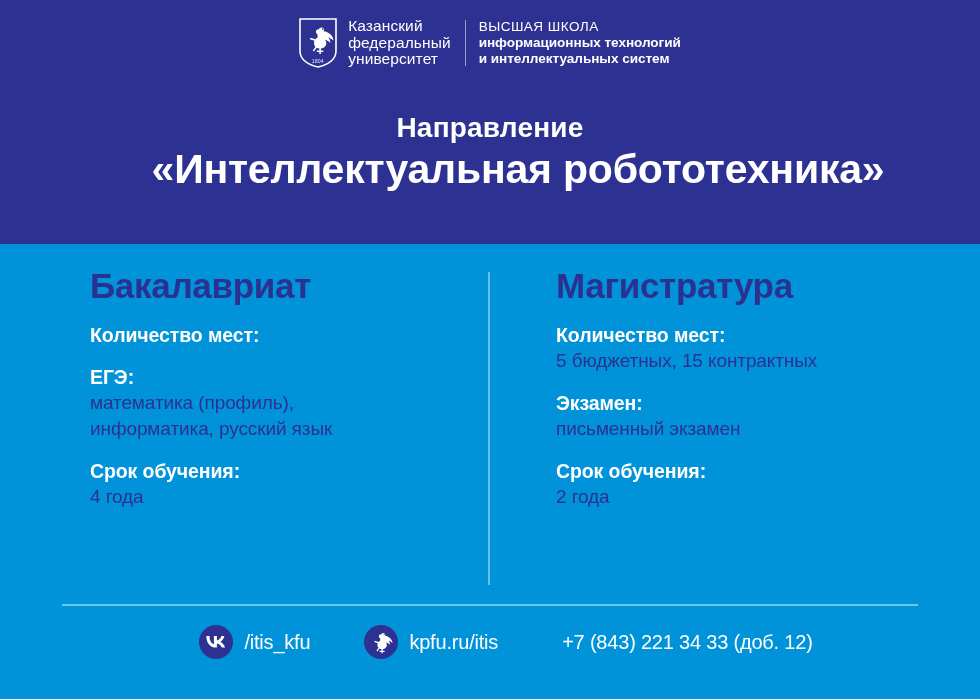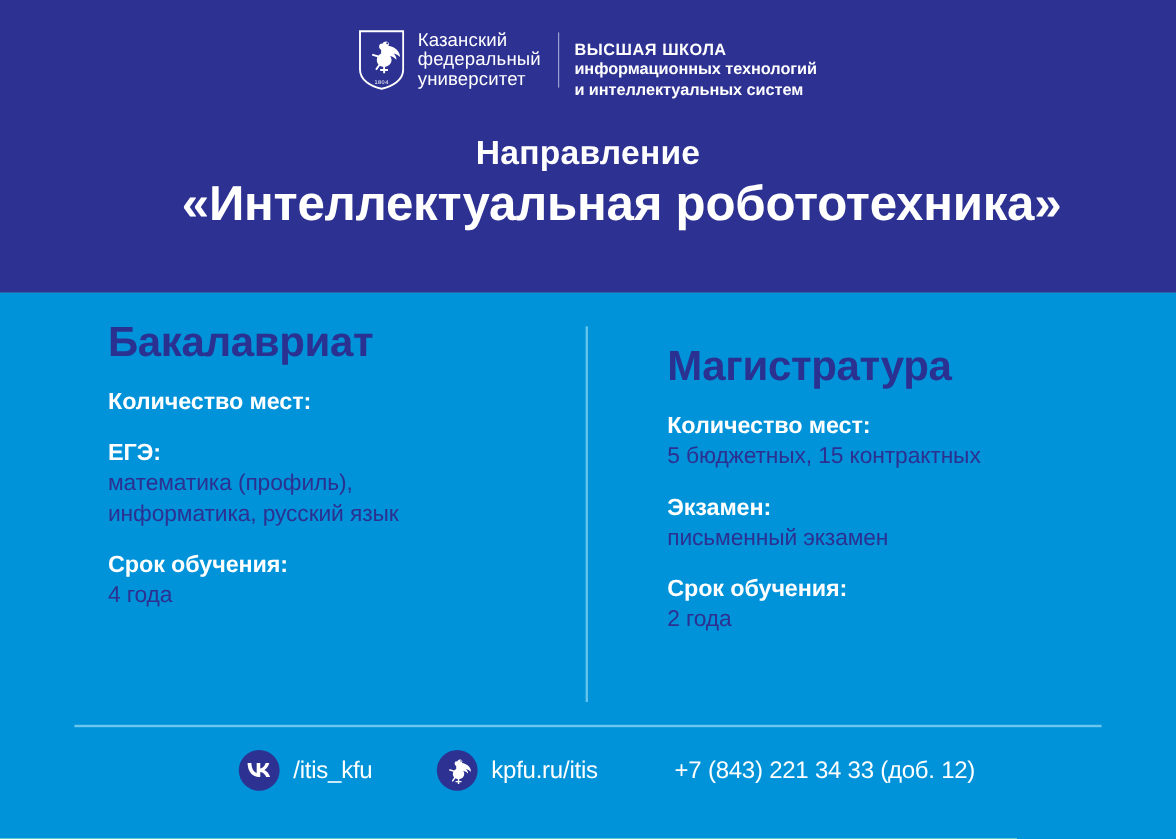--- a/index.html
+++ b/index.html
@@ -11,21 +11,21 @@
   body {
     font-family: "Liberation Sans", "DejaVu Sans", sans-serif;
     -webkit-font-smoothing: antialiased;
   }
 
   .poster {
     position: relative;
     width: 980px;
     height: 699px;
     overflow: hidden;
-    background: #86efac;
+    background: #8b5cf6;
   }
 
   
   .header {
     position: absolute;
     left: 0;
     top: 0;
     width: 980px;
     height: 244px;
     background: #2d3192;
@@ -71,23 +71,22 @@
     flex: 0 0 auto;
   }
 
   .logo-school {
     color: #ffffff;
     font-size: 13.6px;
     line-height: 16.3px;
     white-space: nowrap;
   }
   .logo-school .ln1 {
-    font-weight: 700;
+    font-weight: 400;
     letter-spacing: .45px;
-    margin-top: 16px;
   }
   .logo-school .ln2,
   .logo-school .ln3 {
     font-weight: 700;
     letter-spacing: -.05px;
   }
 
   .title-kicker {
     position: absolute;
     left: 0;
@@ -141,21 +140,21 @@
   .column.right { left: 556px; width: 400px; }
 
   .col-title {
     color: #2a3191;
     font-size: 35px;
     font-weight: 700;
     line-height: 40px;
     margin: 0 0 17px 0;
     letter-spacing: -.3px;
   }
-  .column.right .col-title { color: #2b3190; margin-top: 20px; }
+  .column.right .col-title { color: #2b3190; }
 
   .field { margin-bottom: 17px; }
   .field:last-child { margin-bottom: 0; }
 
   .field-label {
     color: #ffffff;
     font-size: 19.5px;
     font-weight: 700;
     line-height: 25px;
     letter-spacing: -.1px;

